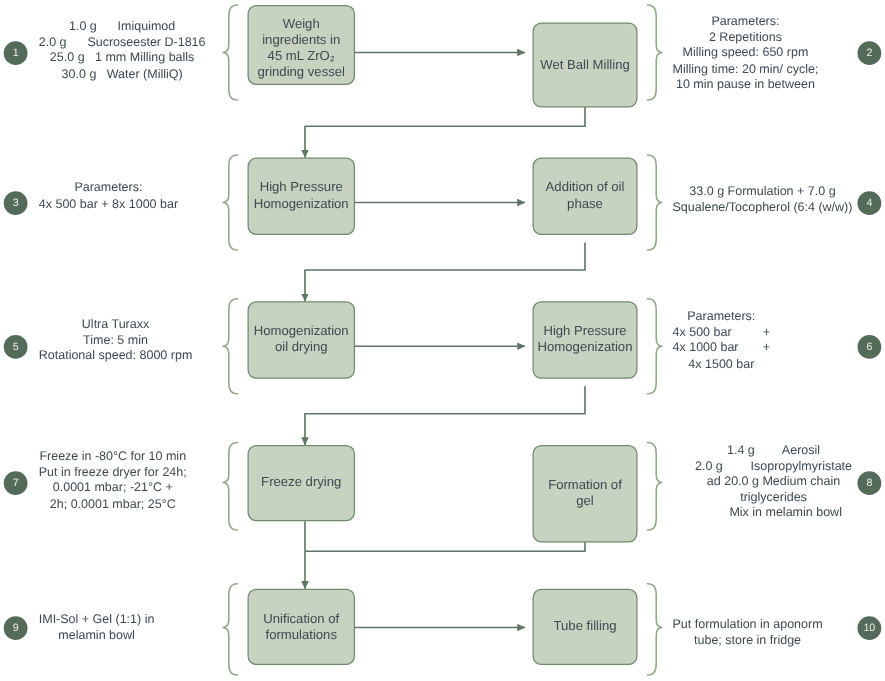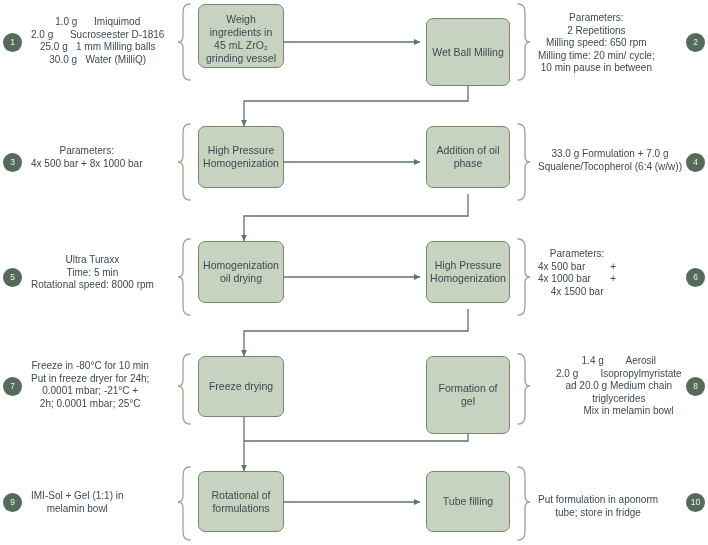--- a/index.html
+++ b/index.html
@@ -149,21 +149,21 @@
 triglycerides
        Mix in melamin bowl</div>
   <div class="badge" style="left:686px;top:32px;">8</div>
 </div>
 
 <div class="row" style="top:460px;height:85px;">
   <div class="badge" style="left:3px;top:33px;">9</div>
   <div class="note" style="left:31px;top:30px;">IMI-Sol + Gel (1:1) in
 melamin bowl</div>
   <div class="box" style="left:198px;top:11px;width:86px;height:61px;">
-    <span>Rotational of formulations</span>
+    <span>Unification of formulations</span>
   </div>
   <div class="box" style="left:426px;top:11px;width:84px;height:61px;text-align:right;">
     <span>Tube filling</span>
   </div>
   <div class="note" style="left:538px;top:34px;">Put formulation in aponorm
 tube; store in fridge</div>
   <div class="badge" style="left:686px;top:33px;">10</div>
 </div>
 
 </body></html>

